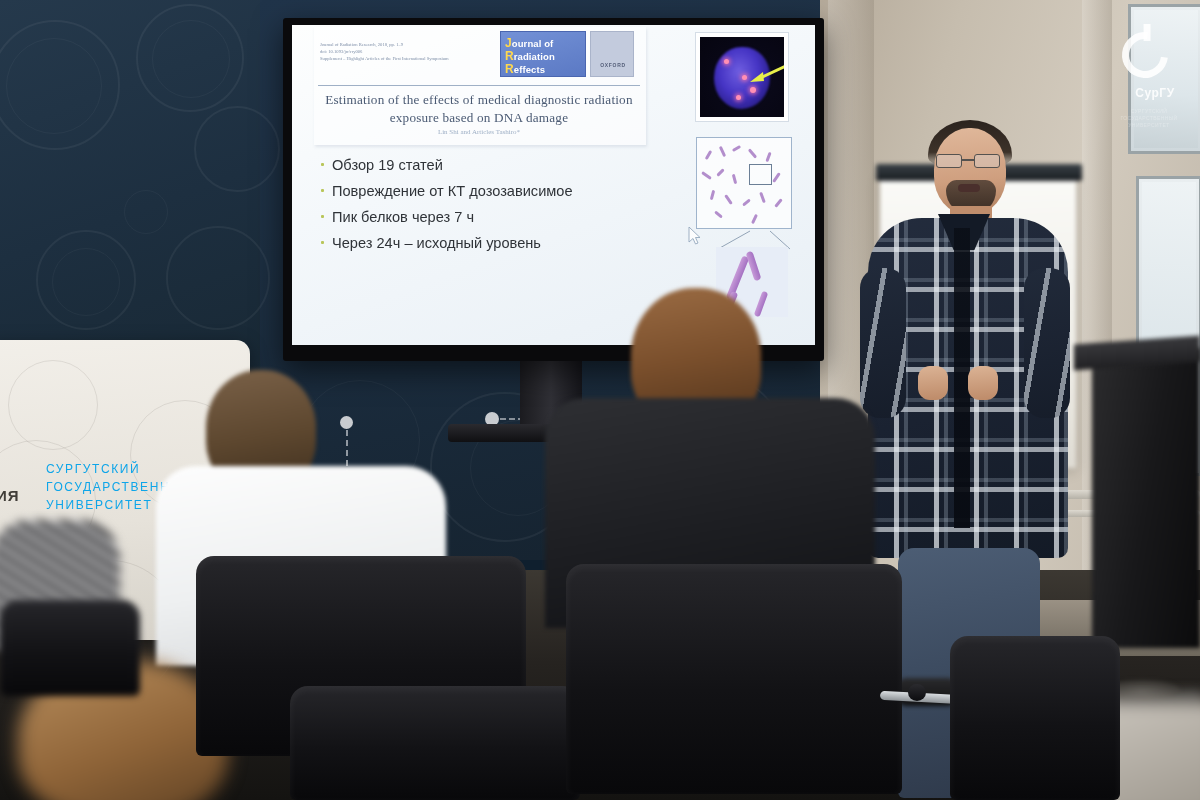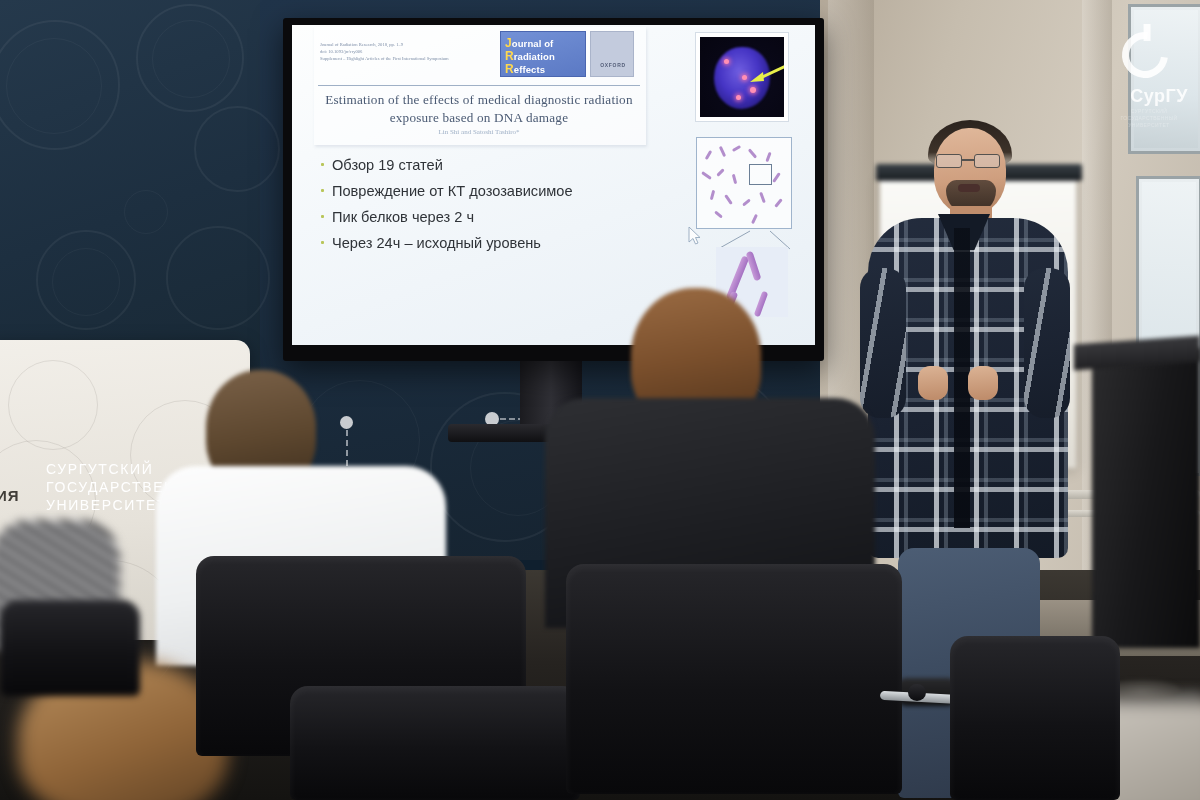--- a/index.html
+++ b/index.html
@@ -61,21 +61,21 @@
     background: linear-gradient(175deg, #f2efe9 0%, #e6e2da 60%, #d5d1c8 100%);
     border-radius: 0 14px 0 0;
     box-shadow: 0 4px 18px rgba(0,0,0,0.35);
   }
   .banner-ring {
     position: absolute; border-radius: 50%;
     border: 1.5px solid rgba(120,115,105,0.16);
   }
   .banner-text {
     position: absolute; left: 46px; top: 460px;
-    color: #ffffff; font-size: 14px; letter-spacing: 1.6px;
+    color: #0ea5e9; font-size: 12px; letter-spacing: 1.6px;
     line-height: 18px; font-weight: 400;
   }
   .banner-text-partial {
     position: absolute; left: -4px; top: 487px;
     color: #403d38; font-size: 15px; letter-spacing: 1px; font-weight: 700;
   }
 
   .tochka-wrap { position: absolute; left: 150px; top: 28px; width: 160px; height: 100px; }
   .tochka-label {
     position: absolute; left: 12px; top: 56px;
@@ -90,22 +90,22 @@
     border: 7px solid rgba(255,255,255,0.88); border-radius: 50%;
     border-right-color: transparent;
     transform: rotate(-38deg);
   }
   .surgu-mark::after {
     content: ""; position: absolute; left: 28px; top: -9px;
     width: 7px; height: 17px; background: rgba(255,255,255,0.88);
     transform: rotate(38deg);
   }
   .surgu-label {
-    position: absolute; left: 2px; top: 54px; width: 78px; text-align: right;
-    color: rgba(255,255,255,0.86); font-size: 18px; font-weight: 700; letter-spacing: .5px;
+    position: absolute; left: 8px; top: 54px; width: 78px; text-align: center;
+    color: rgba(255,255,255,0.86); font-size: 12px; font-weight: 700; letter-spacing: .5px;
   }
   .surgu-sub {
     position: absolute; left: 0; top: 76px; width: 82px; text-align: center;
     color: rgba(255,255,255,0.30); font-size: 5px; letter-spacing: .4px; line-height: 7px;
   }
 
   
   .tv-bezel {
     position: absolute; left: 283px; top: 18px; width: 541px; height: 343px;
     background: #0a0a0c; border-radius: 3px;
@@ -451,31 +451,31 @@
         </div>
       </div>
 
       <div class="oxford-box">
         <div class="oxford-text">OXFORD</div>
       </div>
 
       <div class="rule"></div>
 
       <div class="paper-title">Estimation of the effects of medical diagnostic radiation exposure based on DNA damage</div>
-      <div class="paper-authors">Lin Shi and Satoshi Tashiro*</div>
+      <div class="paper-authors">Lin Shi and Articles Tashiro*</div>
 
       <div class="bullets">
         <div class="bullet">
           <span>Обзор 19 статей</span>
         </div>
         <div class="bullet">
           <span>Повреждение от КТ дозозависимое</span>
         </div>
         <div class="bullet">
-          <span>Пик белков через 2 ч</span>
+          <span>Пик белков через 7 ч</span>
         </div>
         <div class="bullet">
           <span>Через 24ч – исходный уровень</span>
         </div>
       </div>
 
       <div class="fig-nucleus">
         <div class="nuc-inner">
           <div class="nuc-blob"></div>
           <div class="foci" style="left:24px;top:22px;"></div>

